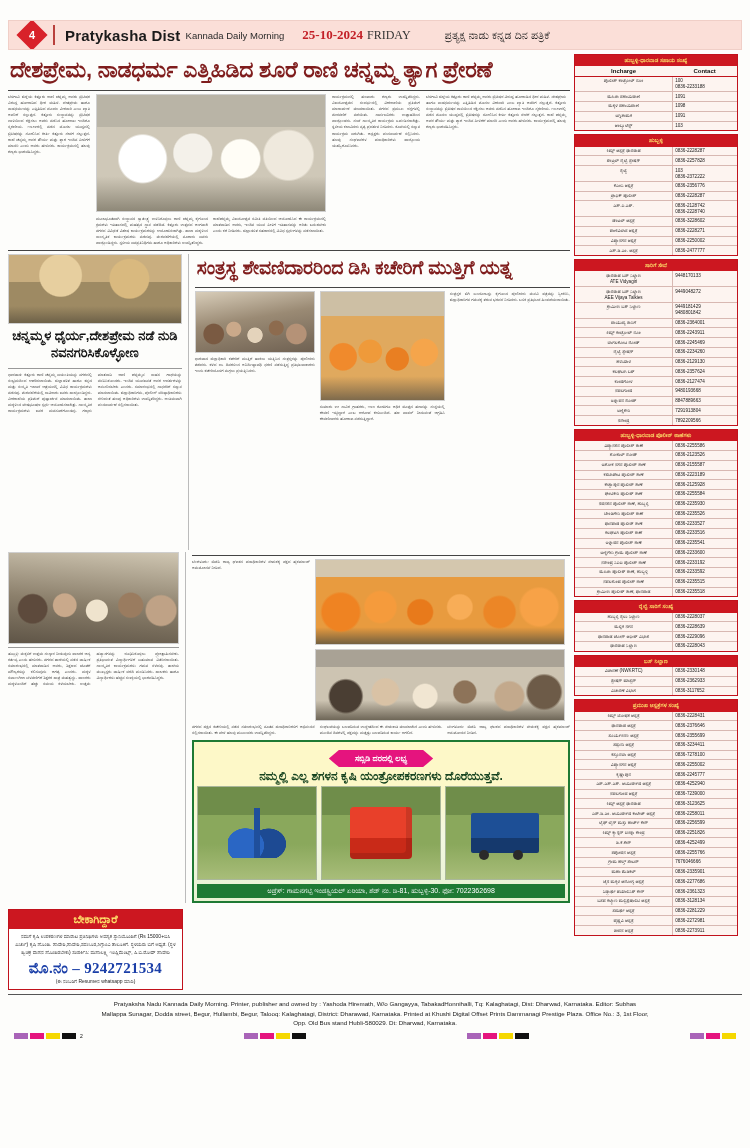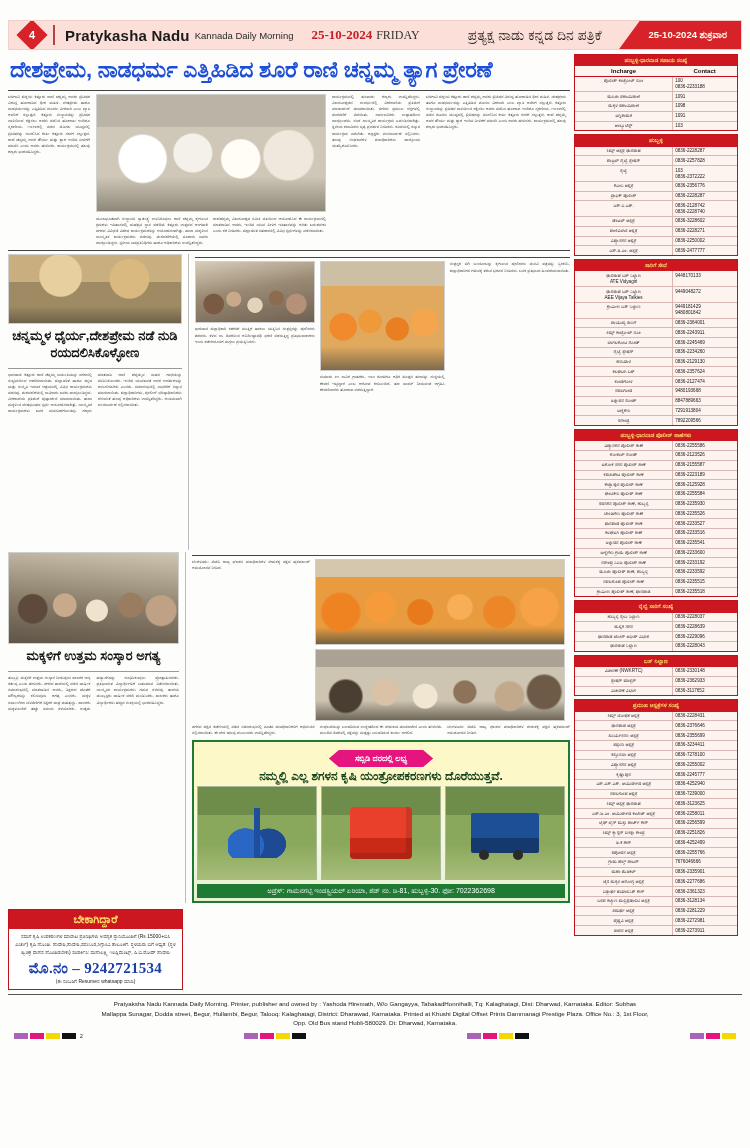--- a/index.html
+++ b/index.html
@@ -28,36 +28,36 @@
   }
   .page-badge span {
     transform: rotate(-45deg);
     color: #fff; font-weight: bold; font-size: 11px;
   }
   .mast-div { width: 2px; height: 20px; background: #b9403c; margin: 0 10px; flex: none; }
   .mast-title { font-size: 15px; font-weight: bold; color: #1b1b1b; letter-spacing: .2px; }
   .mast-sub { font-size: 9.5px; color: #2a2a2a; margin-left: 5px; }
   .mast-date { font-size: 13px; font-weight: bold; color: #c32027; margin-left: 18px; font-family: "Liberation Serif", serif; }
   .mast-day { font-size: 12px; color: #333; margin-left: 4px; font-family: "Liberation Serif", serif; }
-  .mast-kn { font-size: 14px; color: #1b1b1b; margin-left: 48px; }
+  .mast-kn { font-size: 11px; color: #1b1b1b; margin-left: 34px; }
   .mast-red-tab {
     margin-left: auto; height: 30px; background: #d8222a;
     color: #ffe; font-size: 9.5px; font-weight: bold;
     display: flex; align-items: center; padding: 0 14px 0 30px;
     clip-path: polygon(22px 0, 100% 0, 100% 100%, 0 100%);
   }
 
   
   .body-grid { display: flex; margin-top: 4px; gap: 4px; }
   .left-col { width: 562px; }
   .right-col { width: 164px; }
 
   
   .headline {
-    font-size: 22px; font-weight: bold; color: #1d4ed8;
+    font-size: 22px; font-weight: bold; color: #7f1d1d;
     line-height: 1.18; padding: 3px 0 4px 2px; letter-spacing: -.2px;
   }
   .headline.h2 { font-size: 19px; }
   .rule { border-top: 1.6px solid #444; margin: 3px 0; }
   .rule.thin { border-top: 1px solid #999; }
   .tiny { font-size: 4.2px; line-height: 1.45; color: #2b2b2b; text-align: justify; }
 
   
   .photo { position: relative; overflow: hidden; border: 1px solid #cfcfcf; }
   .ph-crowd { background:
@@ -197,26 +197,25 @@
 </head>
 <body>
 
 <div class="page">
 
   <div class="masthead">
     <div class="page-badge">
       <span>4</span>
     </div>
     <div class="mast-div"></div>
-    <div class="mast-title">Pratykasha Nadu</div>
+    <div class="mast-title">Pratykasha Dist</div>
     <div class="mast-sub">Kannada Daily Morning</div>
     <div class="mast-date">25-10-2024</div>
     <div class="mast-day">FRIDAY</div>
     <div class="mast-kn">ಪ್ರತ್ಯಕ್ಷ ನಾಡು ಕನ್ನಡ ದಿನ ಪತ್ರಿಕೆ</div>
-    <div class="mast-red-tab">25-10-2024 ಶುಕ್ರವಾರ</div>
   </div>
 
   <div class="body-grid">
 
     <div class="left-col">
 
       <div class="headline">ದೇಶಪ್ರೇಮ, ನಾಡಧರ್ಮ ಎತ್ತಿಹಿಡಿದ ಶೂರೆ ರಾಣಿ ಚನ್ನಮ್ಮ ತ್ಯಾಗ ಪ್ರೇರಣೆ</div>
       <div class="rule"></div>
 
       <div style="display:flex; gap:6px;">
@@ -231,47 +230,47 @@
         <div style="width:88px;" class="tiny">ಕಾರ್ಯಕ್ರಮದಲ್ಲಿ ಹಲವಾರು ಗಣ್ಯರು ಉಪಸ್ಥಿತರಿದ್ದರು. ವಿಜಯೋತ್ಸವದ ಸಂದರ್ಭದಲ್ಲಿ ವೀರರಾಣಿಯ ಪ್ರತಿಮೆಗೆ ಮಾಲಾರ್ಪಣೆ ಮಾಡಲಾಯಿತು. ನಗರದ ಪ್ರಮುಖ ರಸ್ತೆಗಳಲ್ಲಿ ಮೆರವಣಿಗೆ ನಡೆಯಿತು. ಸಾರ್ವಜನಿಕರು ಉತ್ಸಾಹದಿಂದ ಪಾಲ್ಗೊಂಡರು. ಸಂಜೆ ಸಾಂಸ್ಕೃತಿಕ ಕಾರ್ಯಕ್ರಮ ಏರ್ಪಡಿಸಲಾಗಿತ್ತು. ಸ್ಥಳೀಯ ಕಲಾವಿದರು ನೃತ್ಯ ಪ್ರದರ್ಶನ ನೀಡಿದರು. ಕೊನೆಯಲ್ಲಿ ಸನ್ಮಾನ ಕಾರ್ಯಕ್ರಮ ಜರುಗಿತು. ಅಧ್ಯಕ್ಷರು ವಂದನಾರ್ಪಣೆ ಸಲ್ಲಿಸಿದರು. ಹಲವು ಸಂಘಟನೆಗಳ ಪದಾಧಿಕಾರಿಗಳು ಪಾಲ್ಗೊಂಡು ಯಶಸ್ವಿಗೊಳಿಸಿದರು.</div>
         <div style="width:140px;" class="tiny">ಬೆಳಗಾವಿ ಜಿಲ್ಲೆಯ ಕಿತ್ತೂರು ರಾಣಿ ಚನ್ನಮ್ಮ ಅವರು ಬ್ರಿಟಿಷರ ವಿರುದ್ಧ ಹೋರಾಡಿದ ಧೀರ ಮಹಿಳೆ. ದೇಶಪ್ರೇಮ ಹಾಗೂ ನಾಡಧರ್ಮವನ್ನು ಎತ್ತಿಹಿಡಿದ ಮೊದಲ ವೀರನಾರಿ ಎಂಬ ಖ್ಯಾತಿ ಅವರಿಗೆ ಸಲ್ಲುತ್ತದೆ. ಕಿತ್ತೂರು ಸಂಸ್ಥಾನವನ್ನು ಬ್ರಿಟಿಷರ ದಾಳಿಯಿಂದ ರಕ್ಷಿಸಲು ಅವರು ನಡೆಸಿದ ಹೋರಾಟ ಇಂದಿಗೂ ಸ್ಮರಣೀಯ. ೧೮೨೪ರಲ್ಲಿ ನಡೆದ ಮೊದಲ ಯುದ್ಧದಲ್ಲಿ ಬ್ರಿಟಿಷರನ್ನು ಸೋಲಿಸಿದ ಕೀರ್ತಿ ಕಿತ್ತೂರು ಸೇನೆಗೆ ಸಲ್ಲುತ್ತದೆ. ರಾಣಿ ಚನ್ನಮ್ಮ ಅವರ ಶೌರ್ಯ ಮತ್ತು ತ್ಯಾಗ ಇಂದಿನ ಪೀಳಿಗೆಗೆ ಮಾದರಿ ಎಂದು ಅವರು ಹೇಳಿದರು. ಕಾರ್ಯಕ್ರಮದಲ್ಲಿ ಹಲವು ಗಣ್ಯರು ಭಾಗವಹಿಸಿದ್ದರು.</div>
       </div>
 
       <div class="rule" style="margin-top:4px;"></div>
 
       <div style="display:flex; gap:6px;">
 
         <div style="width:175px;">
           <div class="photo ph-temple" style="height:70px;"></div>
-          <div class="box-headline">ಚನ್ನಮ್ಮಳ ಧೈರ್ಯ,ದೇಶಪ್ರೇಮ ನಡೆ ನುಡಿ ರಯದಲಿಸಿಕೊಳ್ಳೋಣ</div>
+          <div class="box-headline">ಚನ್ನಮ್ಮಳ ಧೈರ್ಯ,ದೇಶಪ್ರೇಮ ನಡೆ ನುಡಿ ನವನಗರಿಸಿಕೊಳ್ಳೋಣ</div>
           <div class="rule thin"></div>
           <div class="tiny" style="column-count:2; column-gap:6px; height:178px; overflow:hidden;">ಧಾರವಾಡ: ಕಿತ್ತೂರು ರಾಣಿ ಚನ್ನಮ್ಮ ಜಯಂತಿಯನ್ನು ನಗರದಲ್ಲಿ ಸಂಭ್ರಮದಿಂದ ಆಚರಿಸಲಾಯಿತು. ಜಿಲ್ಲಾಡಳಿತ ಹಾಗೂ ಕನ್ನಡ ಮತ್ತು ಸಂಸ್ಕೃತಿ ಇಲಾಖೆ ಆಶ್ರಯದಲ್ಲಿ ವಿವಿಧ ಕಾರ್ಯಕ್ರಮಗಳು ನಡೆದವು. ಮೆರವಣಿಗೆಯಲ್ಲಿ ಸಾವಿರಾರು ಜನರು ಪಾಲ್ಗೊಂಡಿದ್ದರು. ವೀರರಾಣಿಯ ಪ್ರತಿಮೆಗೆ ಪುಷ್ಪಾರ್ಚನೆ ಮಾಡಲಾಯಿತು. ಶಾಲಾ ಮಕ್ಕಳಿಂದ ವೇಷಭೂಷಣ ಸ್ಪರ್ಧೆ ಆಯೋಜಿಸಲಾಗಿತ್ತು. ಸಾಂಸ್ಕೃತಿಕ ಕಾರ್ಯಕ್ರಮಗಳು ಜನರ ಮನಸೂರೆಗೊಂಡವು. ಗಣ್ಯರು ಮಾತನಾಡಿ ರಾಣಿ ಚನ್ನಮ್ಮನ ಸಾಹಸ ಗಾಥೆಯನ್ನು ನೆನಪಿಸಿಕೊಂಡರು. ಇಂದಿನ ಯುವಜನತೆ ಅವರ ಆದರ್ಶಗಳನ್ನು ಅನುಸರಿಸಬೇಕು ಎಂದರು. ಸಮಾರಂಭದಲ್ಲಿ ಸಾಧಕರಿಗೆ ಸನ್ಮಾನ ಮಾಡಲಾಯಿತು. ಜಿಲ್ಲಾಧಿಕಾರಿಗಳು, ಪೊಲೀಸ್ ವರಿಷ್ಠಾಧಿಕಾರಿಗಳು ಸೇರಿದಂತೆ ಹಲವು ಅಧಿಕಾರಿಗಳು ಉಪಸ್ಥಿತರಿದ್ದರು. ಅಂತಿಮವಾಗಿ ವಂದನಾರ್ಪಣೆ ಸಲ್ಲಿಸಲಾಯಿತು.</div>
         </div>
 
         <div class="divider-v"></div>
 
         <div style="width:378px;">
+          <div class="headline h2">ಸಂತ್ರಸ್ಥ ಶೇವಣಿದಾರರಿಂದ ಡಿಸಿ ಕಚೇರಿಗೆ ಮುತ್ತಿಗೆ ಯತ್ನ</div>
           <div class="rule"></div>
           <div style="display:flex; gap:5px;">
             <div style="width:120px;">
               <div class="photo ph-crowd" style="height:62px;"></div>
               <div class="tiny" style="margin-top:3px;">ಧಾರವಾಡ ಜಿಲ್ಲಾಧಿಕಾರಿ ಕಚೇರಿಗೆ ಮುತ್ತಿಗೆ ಹಾಕಲು ಯತ್ನಿಸಿದ ಸಂತ್ರಸ್ತರನ್ನು ಪೊಲೀಸರು ತಡೆದರು. ಕಳೆದ ೫೩ ದಿನಗಳಿಂದ ಅನಿರ್ದಿಷ್ಟಾವಧಿ ಧರಣಿ ನಡೆಸುತ್ತಿದ್ದ ಪ್ರತಿಭಟನಾಕಾರರು ಇಂದು ಕಚೇರಿಯೊಳಗೆ ನುಗ್ಗಲು ಪ್ರಯತ್ನಿಸಿದರು.</div>
             </div>
             <div style="width:125px;">
               <div class="photo ph-orange" style="height:110px;"></div>
               <div class="tiny" style="margin-top:3px;">ಸುಮಾರು ೪೨ ಸಾವಿರ ಗ್ರಾಹಕರು, ೧೮೫ ಕೋಟಿಗೂ ಅಧಿಕ ಮೊತ್ತದ ಹಣವನ್ನು ಸಂಸ್ಥೆಯಲ್ಲಿ ಠೇವಣಿ ಇಟ್ಟಿದ್ದಾರೆ ಎಂಬ ಆರೋಪ ಕೇಳಿಬಂದಿದೆ. ಹಣ ವಾಪಸ್ ನೀಡುವಂತೆ ಆಗ್ರಹಿಸಿ ಠೇವಣಿದಾರರು ಹೋರಾಟ ನಡೆಸುತ್ತಿದ್ದಾರೆ.</div>
             </div>
             <div style="width:120px;" class="tiny">ಸಂತ್ರಸ್ತರ ಬಿಗಿ ಬಂದೋಬಸ್ತು ಕೈಗೊಂಡ ಪೊಲೀಸರು ಮನವಿ ಪತ್ರವನ್ನು ಸ್ವೀಕರಿಸಿ, ಜಿಲ್ಲಾಧಿಕಾರಿಗಳ ಗಮನಕ್ಕೆ ತರುವ ಭರವಸೆ ನೀಡಿದರು. ಬಳಿಕ ಪ್ರತಿಭಟನೆ ಹಿಂಪಡೆಯಲಾಯಿತು.</div>
           </div>
         </div>
       </div>
 
       <div style="display:flex; gap:6px; margin-top:2px;">
         <div style="width:175px;">
           <div class="photo ph-group" style="height:92px;"></div>
-          <div class="box-headline">ಮಕ್ಕಳಿಗೆ ಉತ್ತಮ ಸಂಸ್ಕಾರ ಅಗತ್ಯ</div>
           <div class="rule thin"></div>
           <div class="tiny" style="column-count:2; column-gap:6px; height:168px; overflow:hidden;">ಹುಬ್ಬಳ್ಳಿ: ಮಕ್ಕಳಿಗೆ ಉತ್ತಮ ಸಂಸ್ಕಾರ ನೀಡುವುದು ಪಾಲಕರ ಆದ್ಯ ಕರ್ತವ್ಯ ಎಂದು ಹೇಳಿದರು. ನಗರದ ಶಾಲೆಯಲ್ಲಿ ನಡೆದ ವಾರ್ಷಿಕ ಸಮಾರಂಭದಲ್ಲಿ ಮಾತನಾಡಿದ ಅವರು, ಶಿಕ್ಷಣದ ಜೊತೆಗೆ ಮೌಲ್ಯಗಳನ್ನು ಕಲಿಸುವುದು ಅಗತ್ಯ ಎಂದರು. ಮಕ್ಕಳ ಸರ್ವಾಂಗೀಣ ಬೆಳವಣಿಗೆಗೆ ಶಿಕ್ಷಕರ ಪಾತ್ರ ಮಹತ್ವದ್ದು. ಪಾಲಕರು ಮಕ್ಕಳೊಂದಿಗೆ ಹೆಚ್ಚು ಸಮಯ ಕಳೆಯಬೇಕು. ಉತ್ತಮ ಹವ್ಯಾಸಗಳನ್ನು ರೂಢಿಸಿಕೊಳ್ಳಲು ಪ್ರೋತ್ಸಾಹಿಸಬೇಕು. ಪ್ರತಿಭಾವಂತ ವಿದ್ಯಾರ್ಥಿಗಳಿಗೆ ಬಹುಮಾನ ವಿತರಿಸಲಾಯಿತು. ಸಾಂಸ್ಕೃತಿಕ ಕಾರ್ಯಕ್ರಮಗಳು ಗಮನ ಸೆಳೆದವು. ಶಾಲೆಯ ಮುಖ್ಯಸ್ಥರು ವಾರ್ಷಿಕ ವರದಿ ಮಂಡಿಸಿದರು. ಪಾಲಕರು ಹಾಗೂ ವಿದ್ಯಾರ್ಥಿಗಳು ಹೆಚ್ಚಿನ ಸಂಖ್ಯೆಯಲ್ಲಿ ಭಾಗವಹಿಸಿದ್ದರು.</div>
         </div>
 
         <div class="divider-v"></div>
 
         <div style="width:378px;">
           <div class="rule"></div>
           <div style="display:flex; gap:5px;">
             <div style="width:118px;" class="tiny">ಬೆಂಗಳೂರು: ಬಿಜೆಪಿ ರಾಜ್ಯ ಘಟಕದ ಪದಾಧಿಕಾರಿಗಳ ನೇಮಕಕ್ಕೆ ಪಕ್ಷದ ಹೈಕಮಾಂಡ್ ಅನುಮೋದನೆ ನೀಡಿದೆ.</div>

